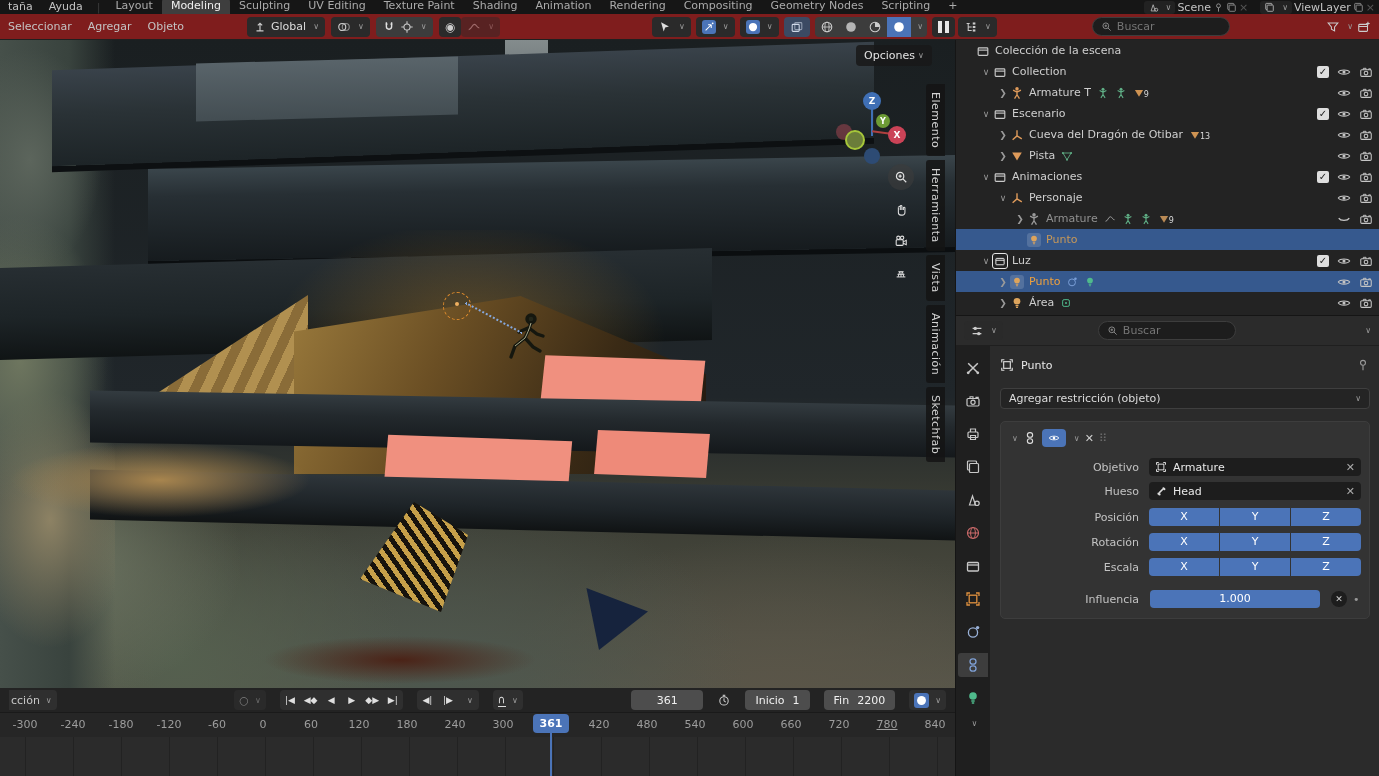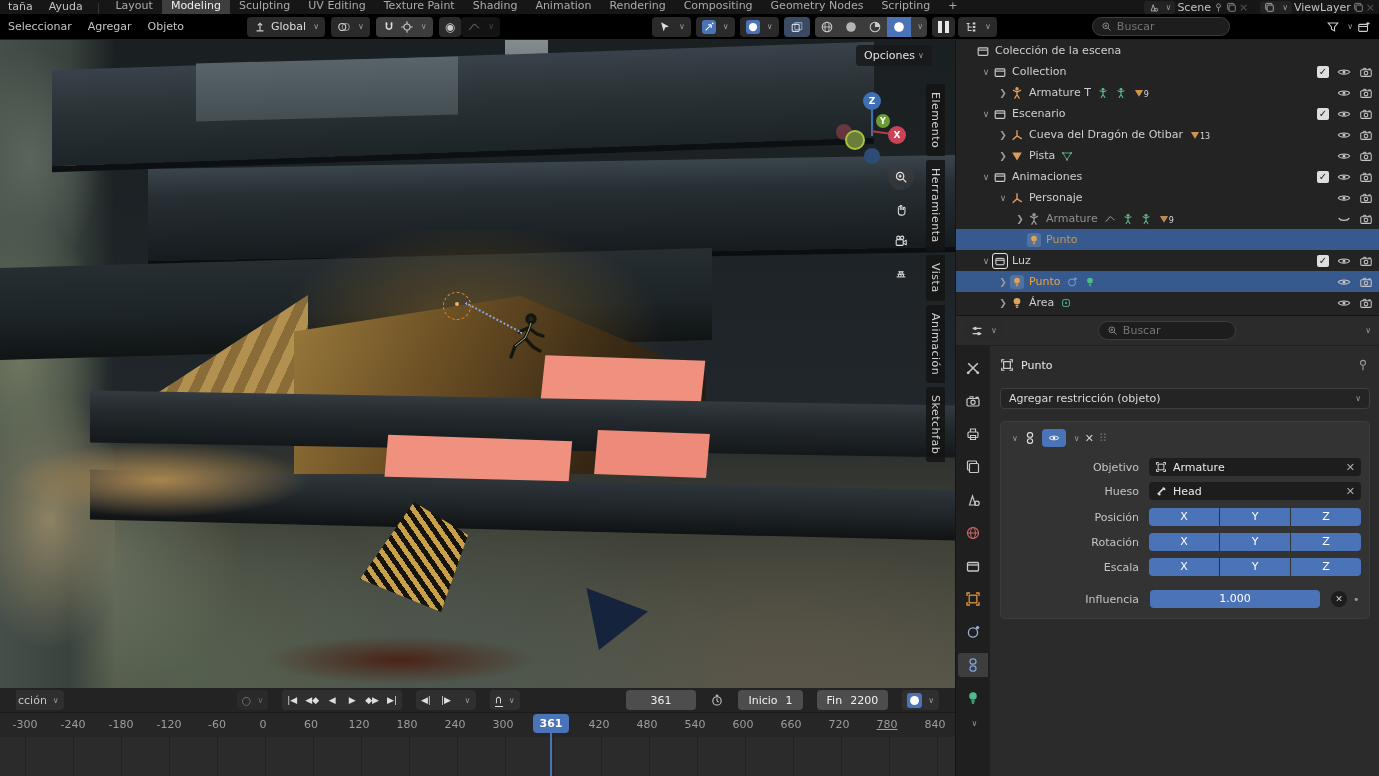--- a/index.html
+++ b/index.html
@@ -11,21 +11,21 @@
   .ic svg{width:100%;height:100%;}
   .chev{font-size:8px;color:#9a9a9a;margin-left:3px;}
   
   #topbar{left:0;top:0;width:1379px;height:14px;background:#161616;display:flex;align-items:flex-end;overflow:hidden;}
   .menu-item{padding:1px 8px 1px 8px;color:#c3c3c3;font-size:11px;}
   .ws-tab{padding:1px 9px 2px 9px;color:#ababab;font-size:11px;border-radius:4px 4px 0 0;white-space:nowrap;}
   .ws-tab.active{background:#3e3e3e;color:#efefef;}
   .tb-right{margin-left:auto;display:flex;align-items:center;gap:2px;padding-right:4px;color:#c3c3c3;}
   .tb-pill{display:flex;align-items:center;gap:4px;background:#222;border-radius:3px;padding:0 4px;height:13px;}
   
-  #toolbar{left:0;top:14px;width:1379px;height:26px;background:#000000;border-bottom:1px solid #202020;display:flex;align-items:center;}
+  #toolbar{left:0;top:14px;width:1379px;height:26px;background:#7f1d1d;border-bottom:1px solid #202020;display:flex;align-items:center;}
   .pill{display:flex;align-items:center;gap:4px;background:#3c3c3c;border-radius:4px;height:20px;padding:0 6px;color:#dcdcdc;}
   .pill.dark{background:#2a2a2a;}
   .seg{display:flex;align-items:center;height:20px;border-radius:4px;overflow:hidden;}
   .seg>span{display:flex;align-items:center;justify-content:center;width:24px;height:20px;background:#3c3c3c;}
   .seg>span.on{background:#4b74b8;color:#fff;}
   .searchbox{display:flex;align-items:center;gap:5px;background:#1d1d1d;border:1px solid #3d3d3d;border-radius:10px;height:19px;padding:0 8px;color:#888;}
   .searchbox input{background:transparent;border:0;outline:0;color:#ccc;font-size:11px;width:100%;}
   
   #viewport{left:0;top:40px;width:955px;height:659px;background:#141718;overflow:hidden;}
   .vtab{writing-mode:vertical-rl;text-orientation:sideways;background:rgba(20,20,20,.85);color:#d2d2d2;padding:8px 3px;border-radius:3px 0 0 3px;font-size:11px;letter-spacing:.5px;}
@@ -1107,21 +1107,21 @@
           <span class="row" style="gap:6px;">
             <span style="width:16px;height:16px;background:#1d1d1d;border-radius:50%;color:#ccc;font-size:9px;display:flex;align-items:center;justify-content:center;">✕</span>
             <span style="color:#999;">•</span>
           </span>
         </div>
       </div>
     </div>
   </div>
 
   <div id="timeline" class="abs">
-    <div class="row" style="height:24px;padding:0 16px;gap:14px;">
+    <div class="row" style="height:24px;padding:0 9px;gap:14px;">
       <span class="tlpill" style="border-radius:0 4px 4px 0;padding-left:2px;">
         <span>cción</span>
         <span class="chev">∨</span>
       </span>
       <span style="width:160px;"></span>
       <span class="tlpill" style="opacity:.6;">
         <span style="font-size:11px;color:#bbb;">○</span>
         <span class="chev">∨</span>
       </span>
       <span class="row" style="border-radius:4px;overflow:hidden;" id="transport-group">

